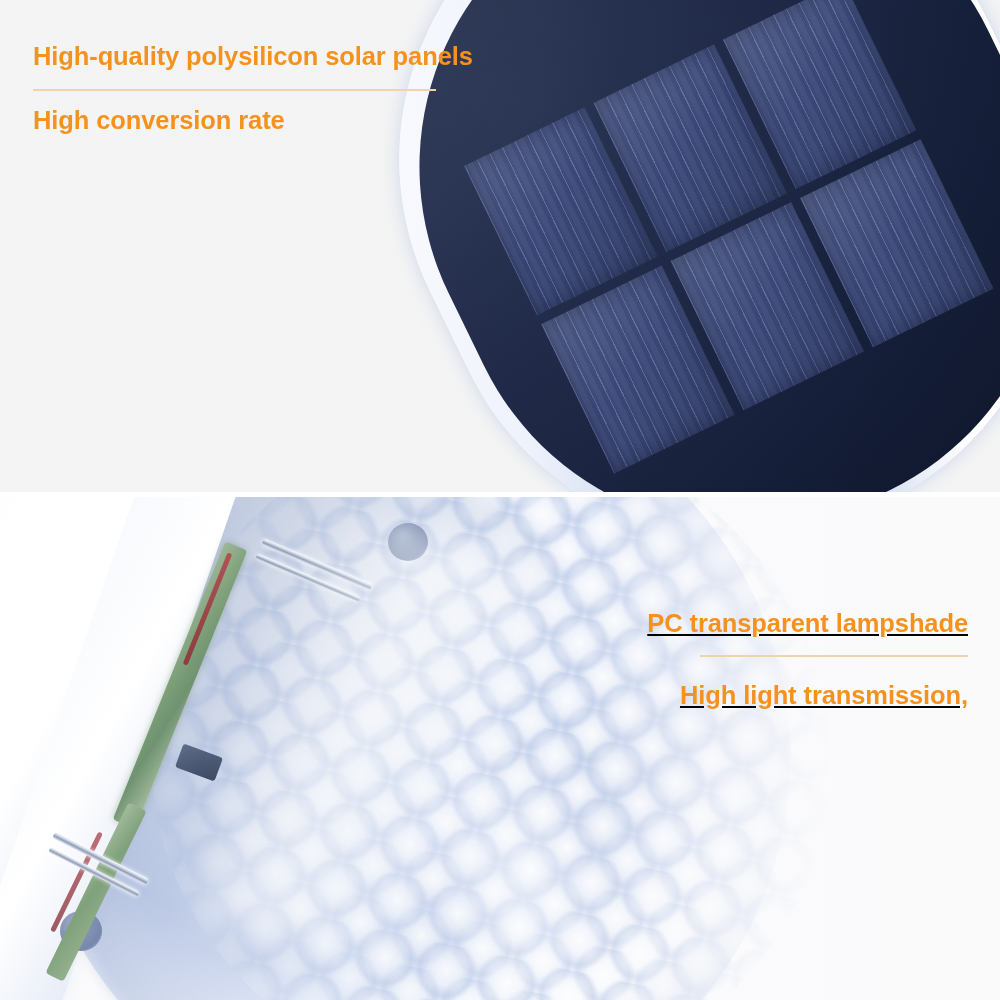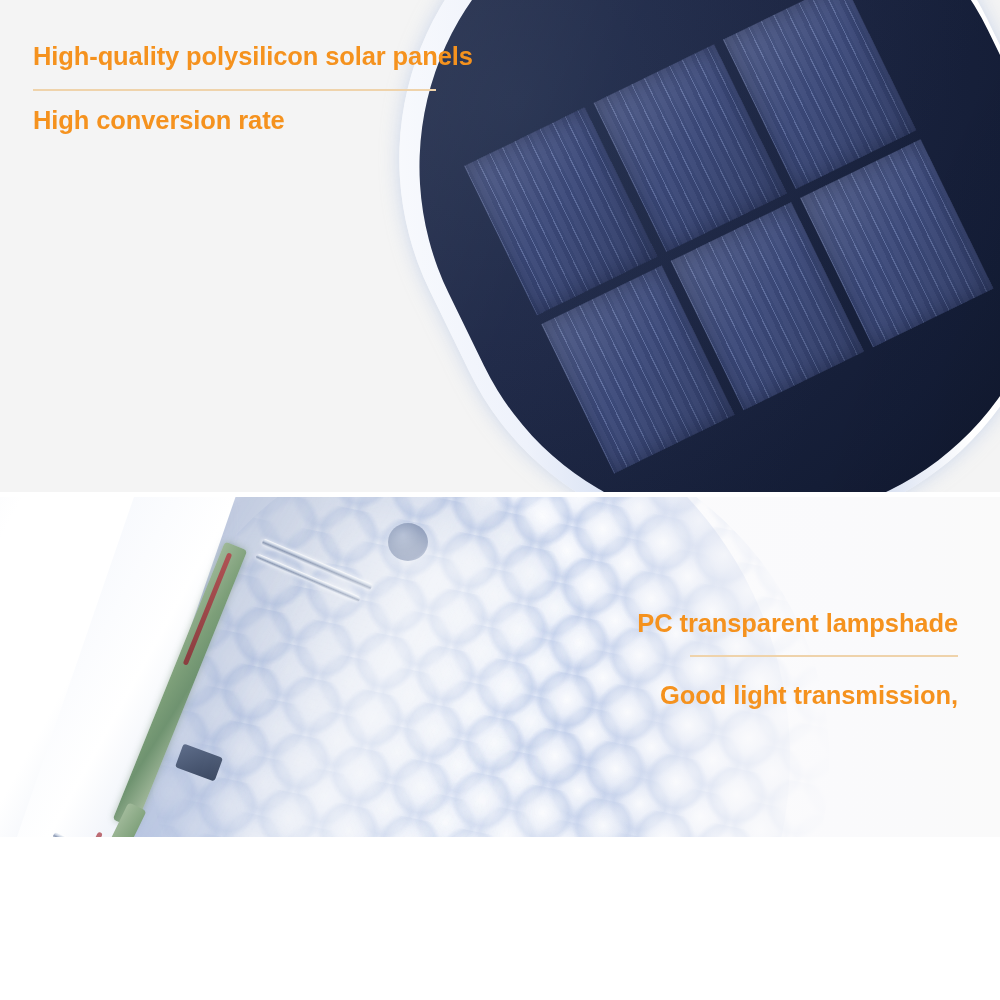--- a/index.html
+++ b/index.html
@@ -1,21 +1,21 @@
 <!DOCTYPE html>
 <html><head>
 <meta charset="utf-8">
 <style>
   html,body{margin:0;padding:0;}
   body{
     width:1000px;height:1000px;overflow:hidden;
     background:#ffffff;
     font-family:"Liberation Sans","DejaVu Sans",sans-serif;
   }
-  .page{position:relative;width:1000px;height:837px;overflow:hidden;background:#1d4ed8;}
+  .page{position:relative;width:1000px;height:1000px;overflow:hidden;background:#1d4ed8;}
 
   
   .panel{position:absolute;left:0;width:1000px;overflow:hidden;}
   #panel-top{top:0;height:492px;background:#f4f4f4;}
   #panel-bottom{top:497px;height:503px;background:#fafafa;}
 
   
   .textblock{position:absolute;z-index:40;}
   #text-top{left:33px;top:40px;width:520px;text-align:left;}
   #text-bottom{right:42px;top:607px;width:430px;text-align:right;}
@@ -315,20 +315,20 @@
       <div class="pin" id="pin-1"></div>
       <div class="pin" id="pin-2"></div>
       <div class="pin" id="pin-3"></div>
       <div class="pin" id="pin-4"></div>
 
       <div class="gloss-a"></div>
       <div class="gloss-b"></div>
       <div class="fade-right"></div>
     </div>
 
-    <div class="textblock" id="text-bottom" style="top:110px;right:42px;">
+    <div class="textblock" id="text-bottom" style="top:110px;right:32px;text-decoration:underline;">
       <p class="headline">PC transparent lampshade</p>
       <hr class="divider">
-      <p class="sub">Good light transmission,</p>
+      <p class="sub">High light transmission,</p>
     </div>
   </div>
 
 </div>
 
 </body></html>

